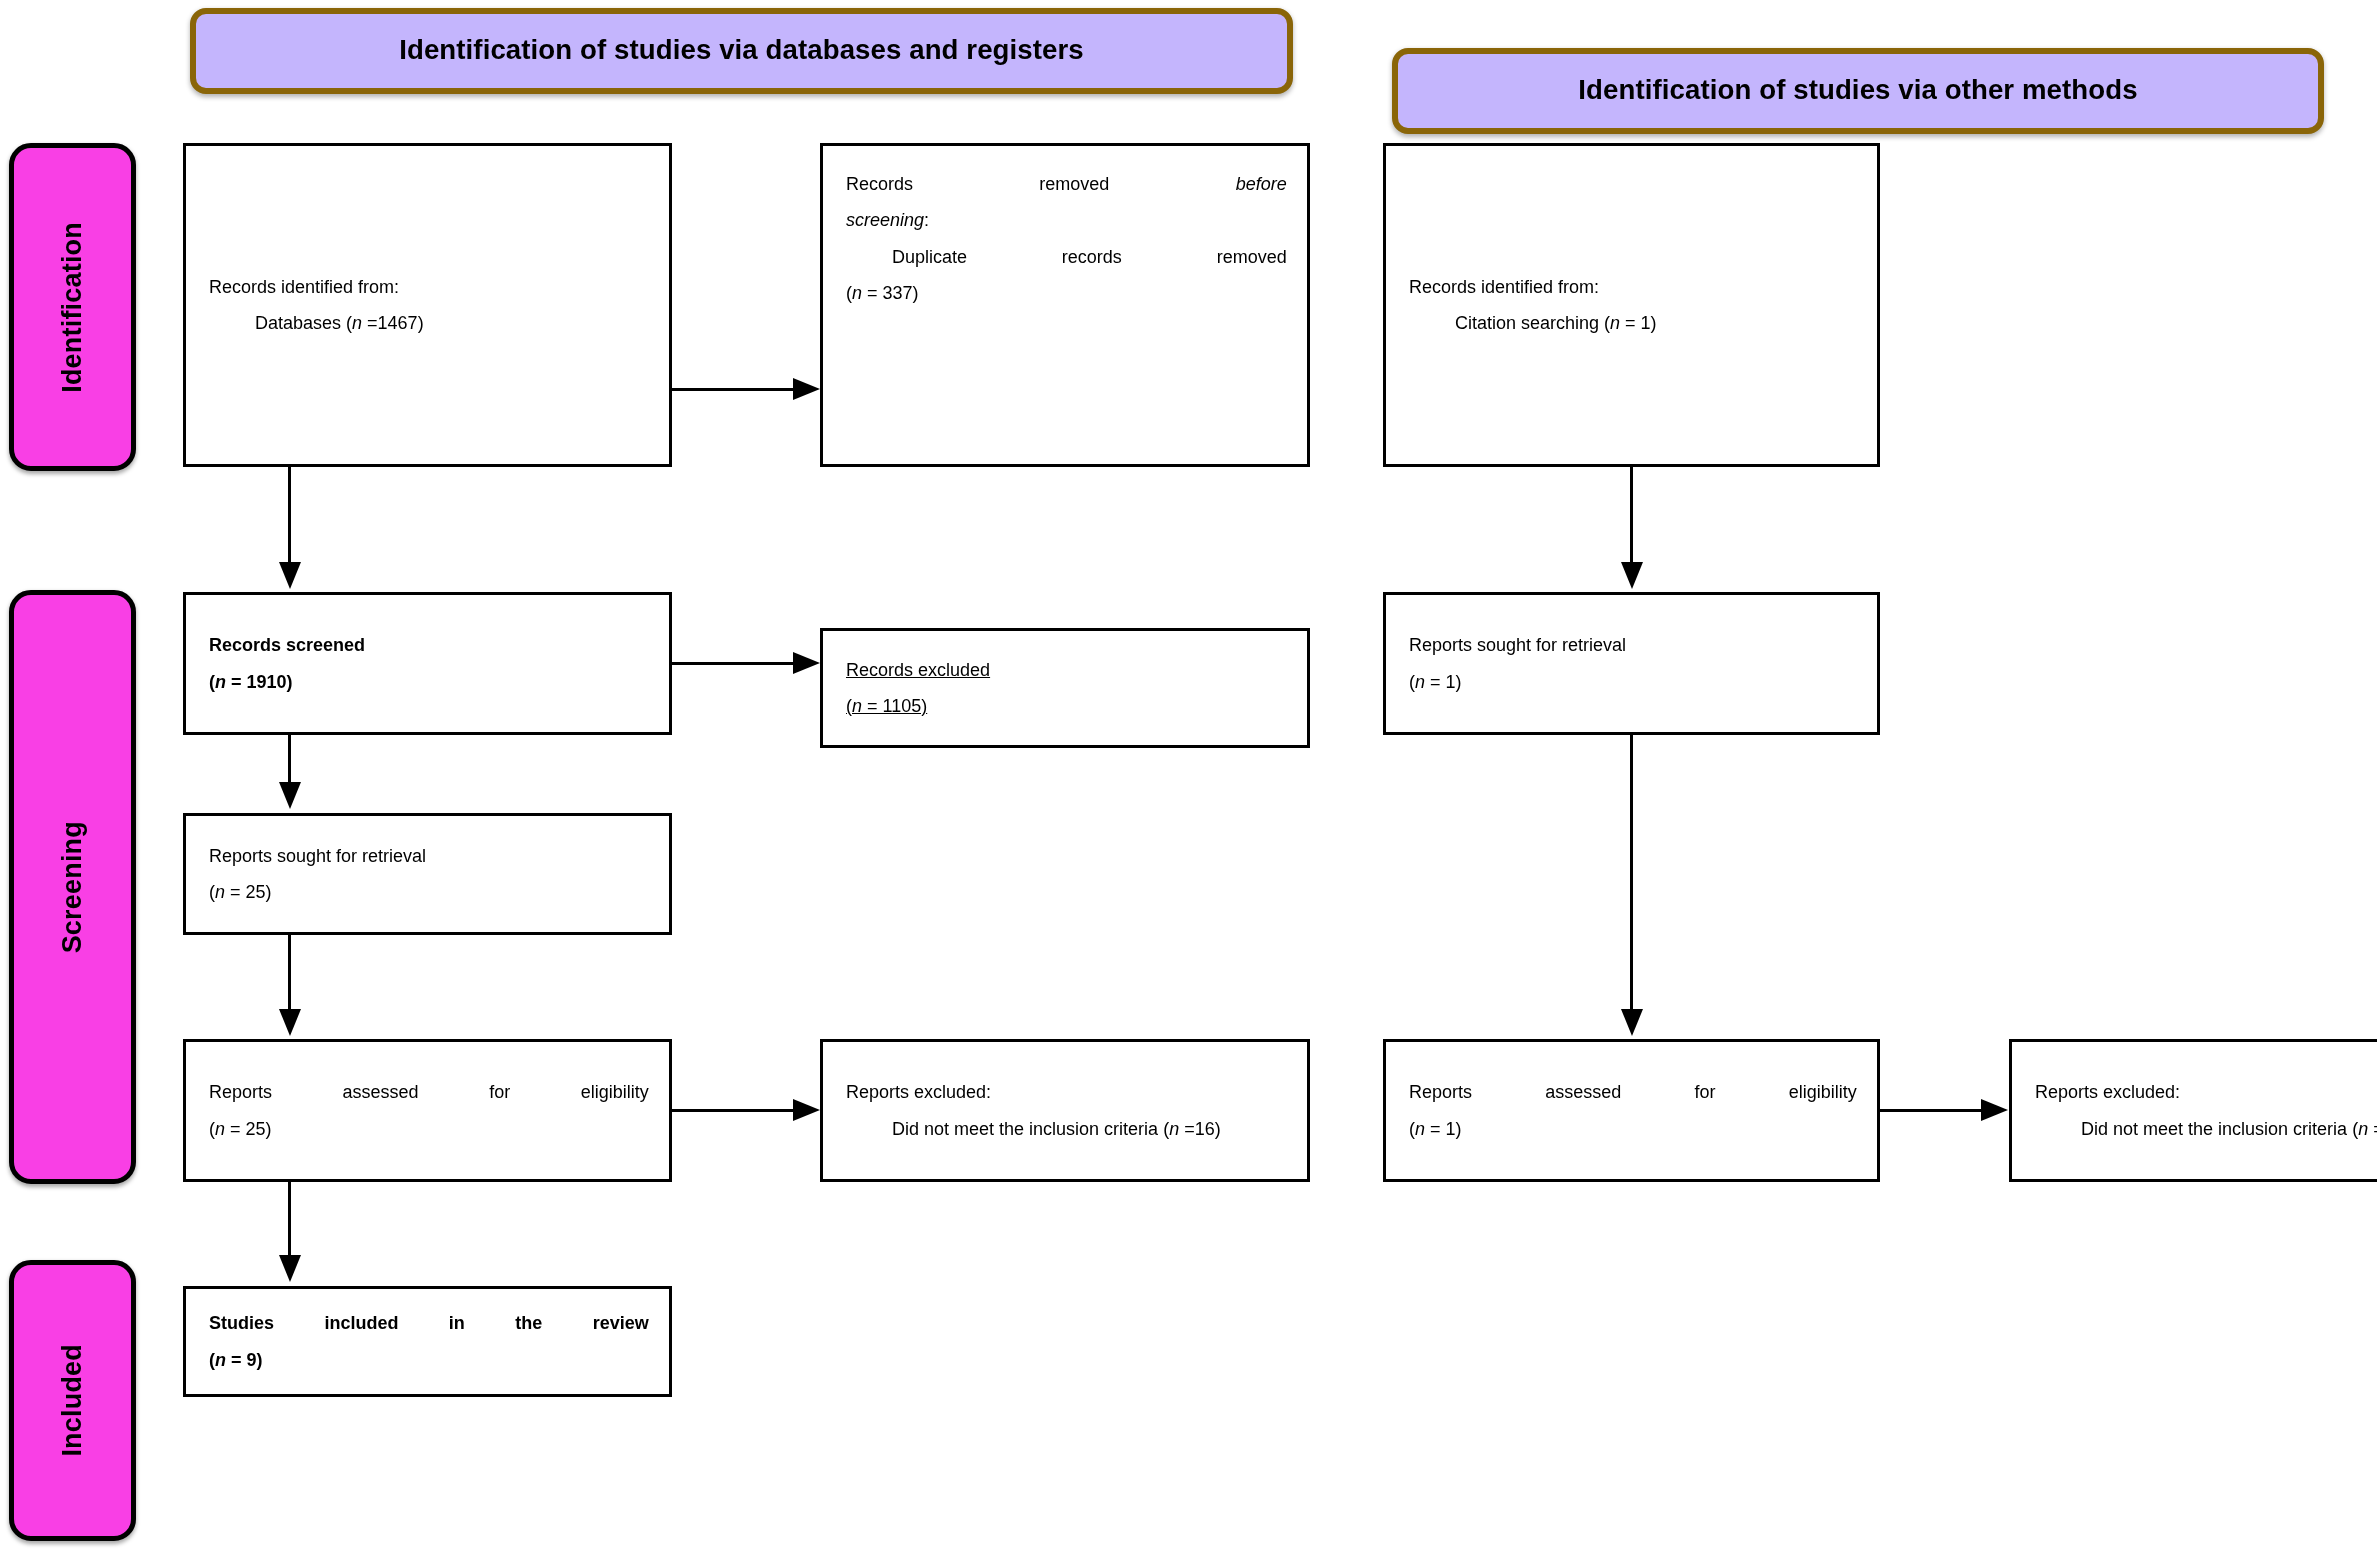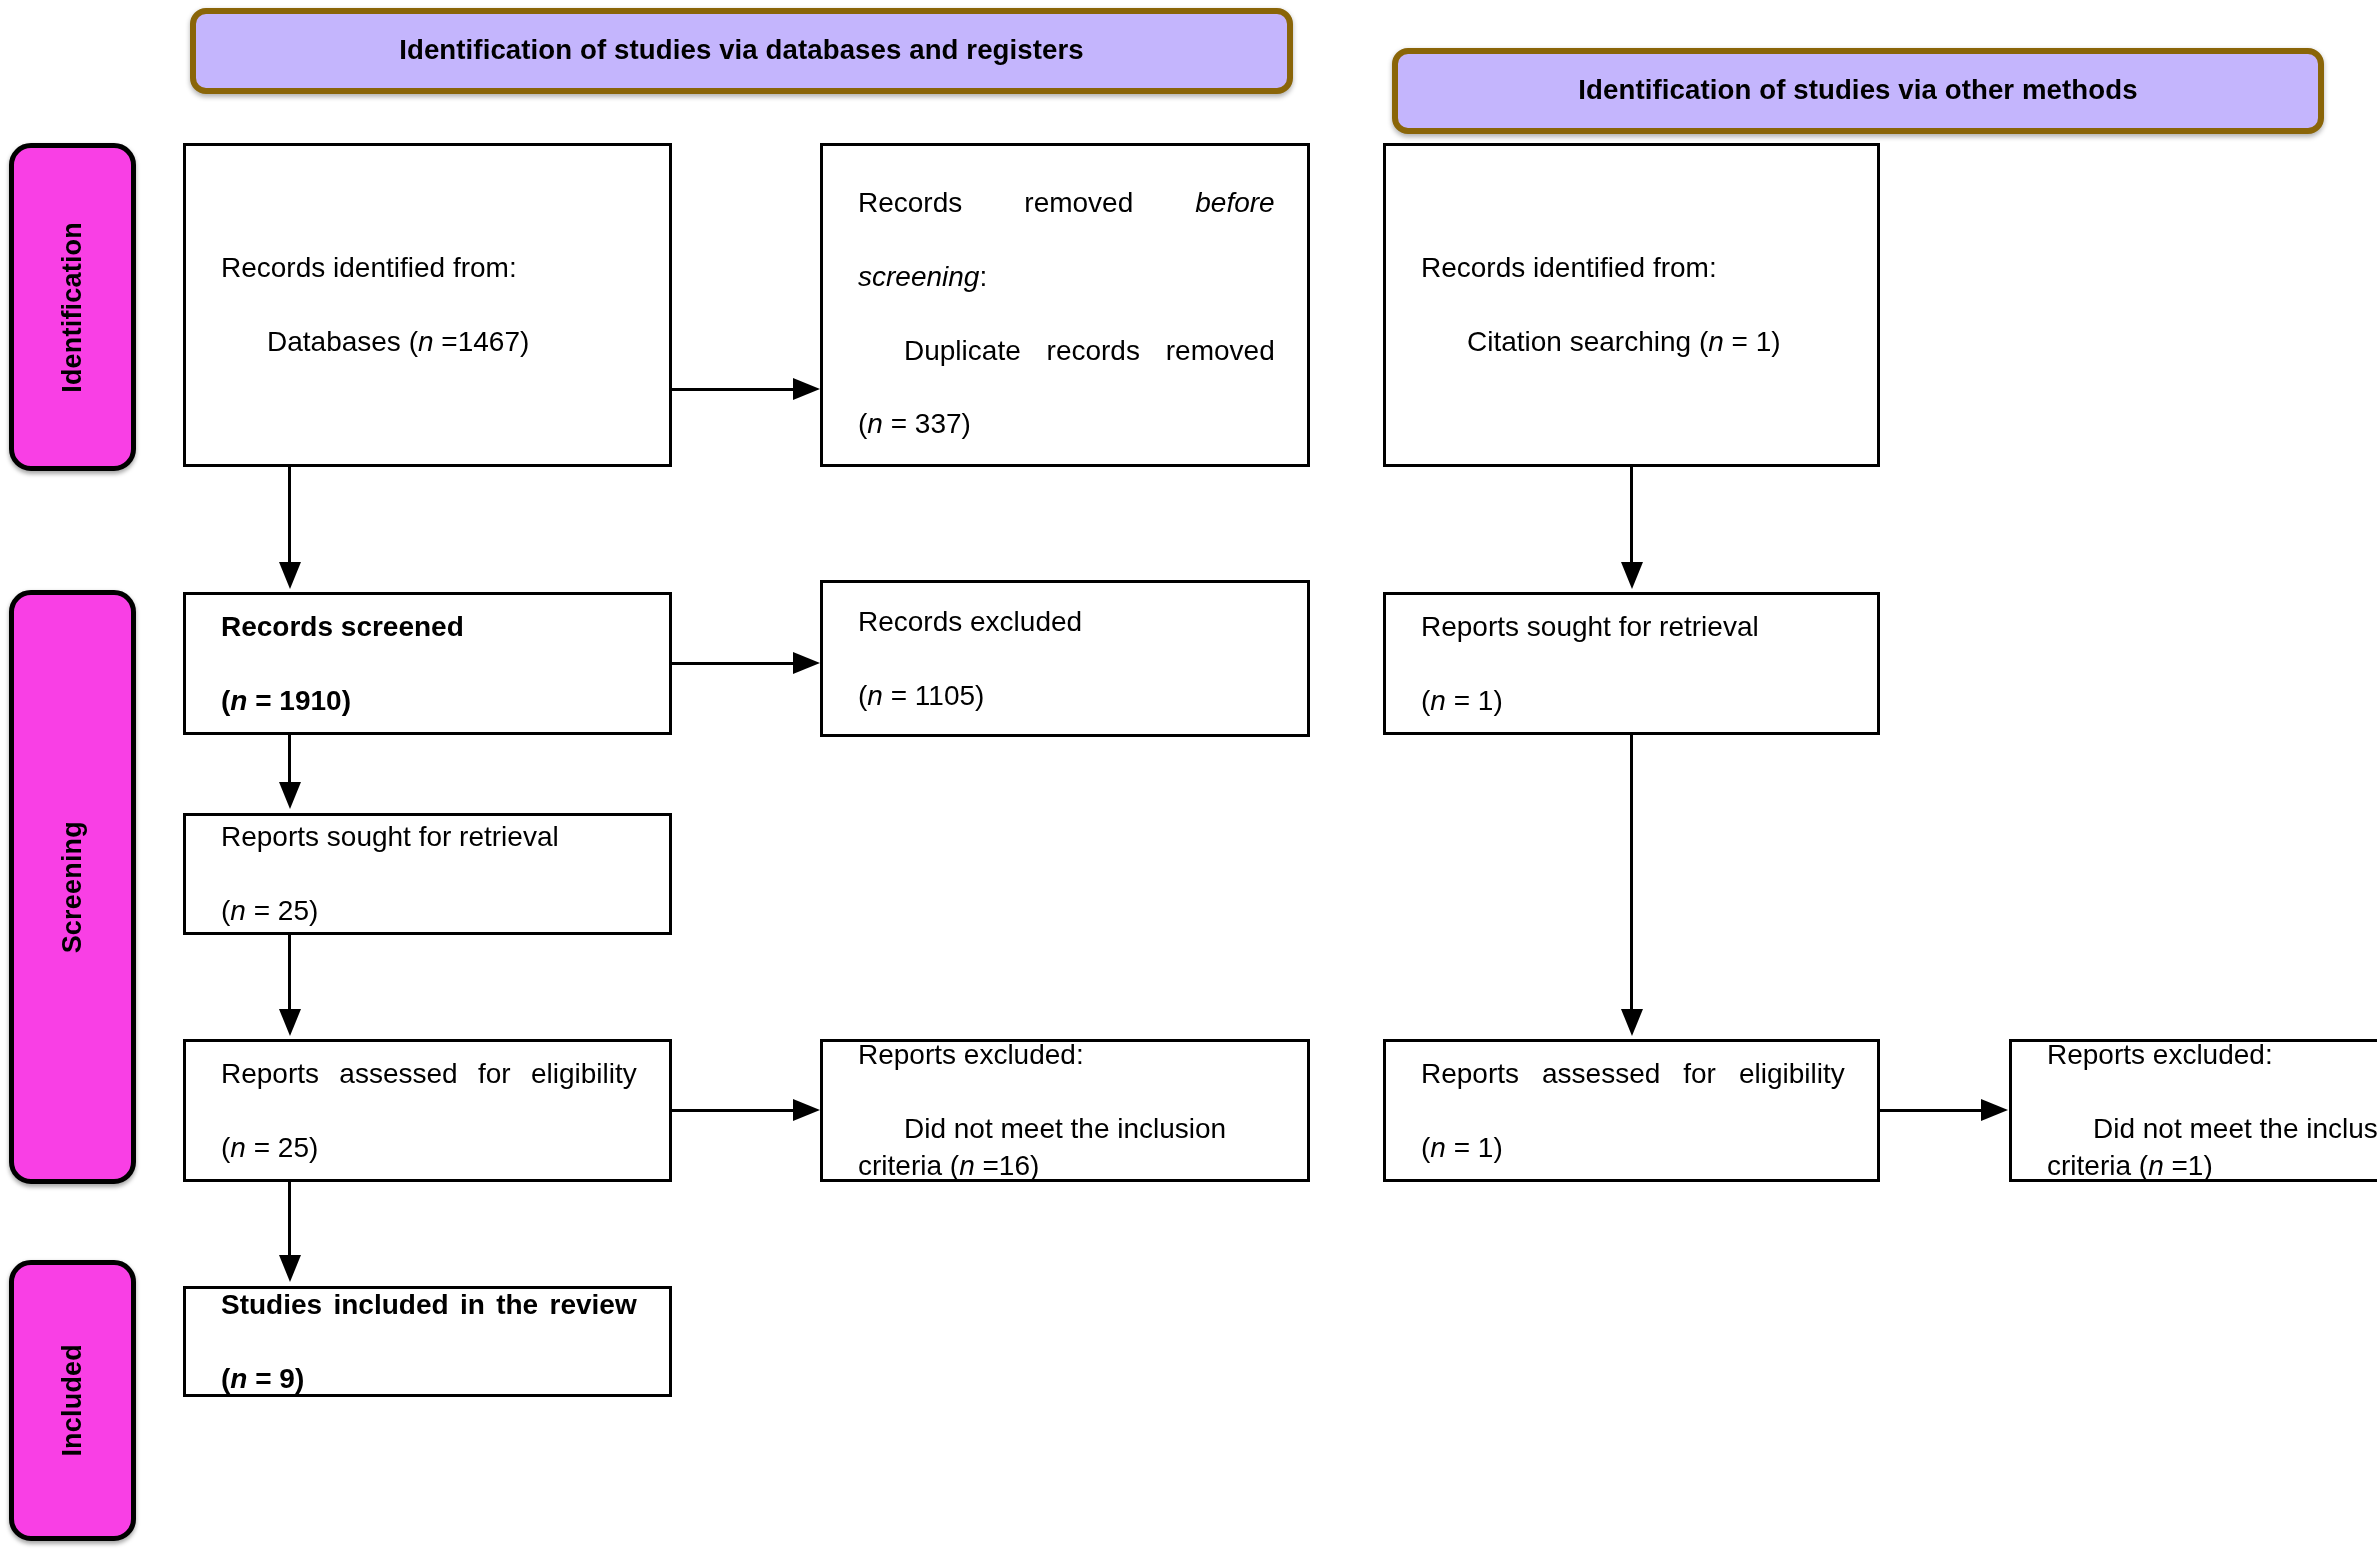--- a/index.html
+++ b/index.html
@@ -67,22 +67,22 @@
     position: absolute;
     box-sizing: border-box;
     background: #ffffff;
     border: 3.8px solid #000000;
     display: flex;
     flex-direction: column;
     justify-content: center;
     padding: 4.8px 14.3px 4.8px 17px;
   }
   .node p {
-    margin: 18px;
-    font-size: 28px;
+    margin: 6px;
+    font-size: 18px;
     line-height: 1.35;
     color: #000000;
   }
   .node p.just {
     text-align: justify;
     text-align-last: justify;
   }
   .node p.indent {
     text-indent: 46px;
   }
@@ -159,21 +159,21 @@
   <div class="arrow-right" style="left:793px; top:378px;"></div>
 
   <div class="vline" style="left:288px; top:467px; height:95px;"></div>
   <div class="arrow-down" style="left:279px; top:562px;"></div>
 
   <div class="node" style="left:183px; top:592px; width:489px; height:143px;font-weight:bold;">
     <p>Records screened</p>
     <p><span>(</span><span class="it">n</span><span> = 1910)</span></p>
   </div>
 
-  <div class="node" style="left:820px; top:580px; width:490px; height:157px;">
+  <div class="node" style="left:820px; top:628px; width:490px; height:120px;text-decoration:underline;">
     <p>Records excluded</p>
     <p><span>(</span><span class="it">n</span><span> = 1105)</span></p>
   </div>
 
   <div class="hline" style="left:672px; top:662px; width:121px;"></div>
   <div class="arrow-right" style="left:793px; top:652px;"></div>
 
   <div class="vline" style="left:288px; top:735px; height:48px;"></div>
   <div class="arrow-down" style="left:279px; top:782px;"></div>
 

